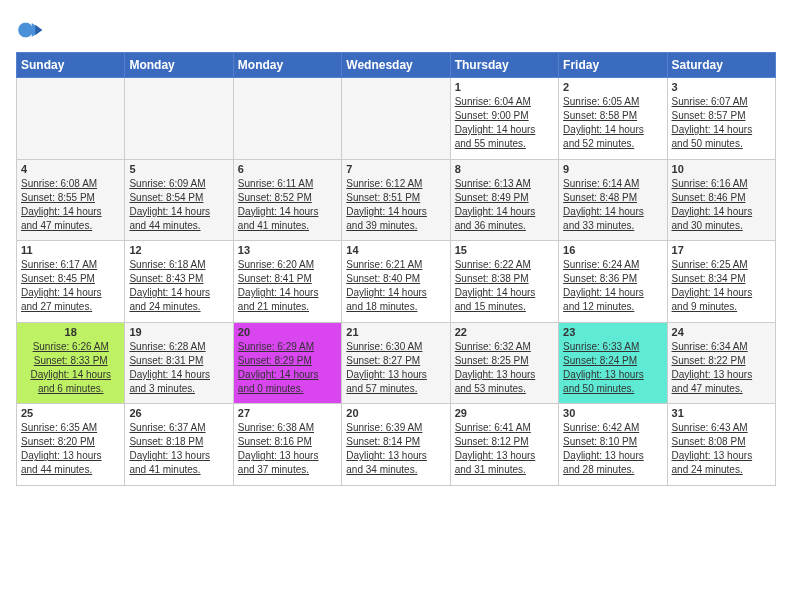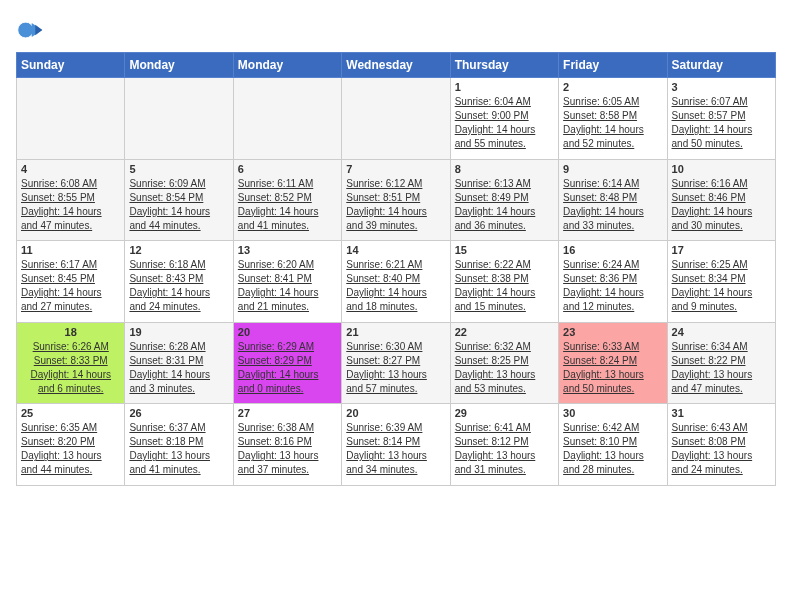--- a/index.html
+++ b/index.html
@@ -182,21 +182,21 @@
           <td style="background: #bef264; text-align: center;"><span class="day-number">18</span>
 <span class="day-detail">Sunrise: 6:26 AM<br>Sunset: 8:33 PM<br>Daylight: 14 hours and 6 minutes.</span></td>
           <td style="background: rgb(245, 245, 245); margin-left: 37px;"><span class="day-number">19</span>
 <span class="day-detail">Sunrise: 6:28 AM<br>Sunset: 8:31 PM<br>Daylight: 14 hours and 3 minutes.</span></td>
           <td style="background: #d946ef;"><span class="day-number">20</span>
 <span class="day-detail">Sunrise: 6:29 AM<br>Sunset: 8:29 PM<br>Daylight: 14 hours and 0 minutes.</span></td>
           <td style="background: rgb(245, 245, 245);"><span class="day-number">21</span>
 <span class="day-detail">Sunrise: 6:30 AM<br>Sunset: 8:27 PM<br>Daylight: 13 hours and 57 minutes.</span></td>
           <td style="background: rgb(245, 245, 245);"><span class="day-number">22</span>
 <span class="day-detail">Sunrise: 6:32 AM<br>Sunset: 8:25 PM<br>Daylight: 13 hours and 53 minutes.</span></td>
-          <td style="background: #fca5a5;"><span class="day-number">23</span>
+          <td style="background: #5eead4;"><span class="day-number">23</span>
 <span class="day-detail">Sunrise: 6:33 AM<br>Sunset: 8:24 PM<br>Daylight: 13 hours and 50 minutes.</span></td>
           <td style="background: rgb(245, 245, 245);"><span class="day-number">24</span>
 <span class="day-detail">Sunrise: 6:34 AM<br>Sunset: 8:22 PM<br>Daylight: 13 hours and 47 minutes.</span></td>
         </tr>
         <tr>
           <td><span class="day-number">25</span>
 <span class="day-detail">Sunrise: 6:35 AM<br>Sunset: 8:20 PM<br>Daylight: 13 hours and 44 minutes.</span></td>
           <td><span class="day-number">26</span>
 <span class="day-detail">Sunrise: 6:37 AM<br>Sunset: 8:18 PM<br>Daylight: 13 hours and 41 minutes.</span></td>
           <td><span class="day-number">27</span>

